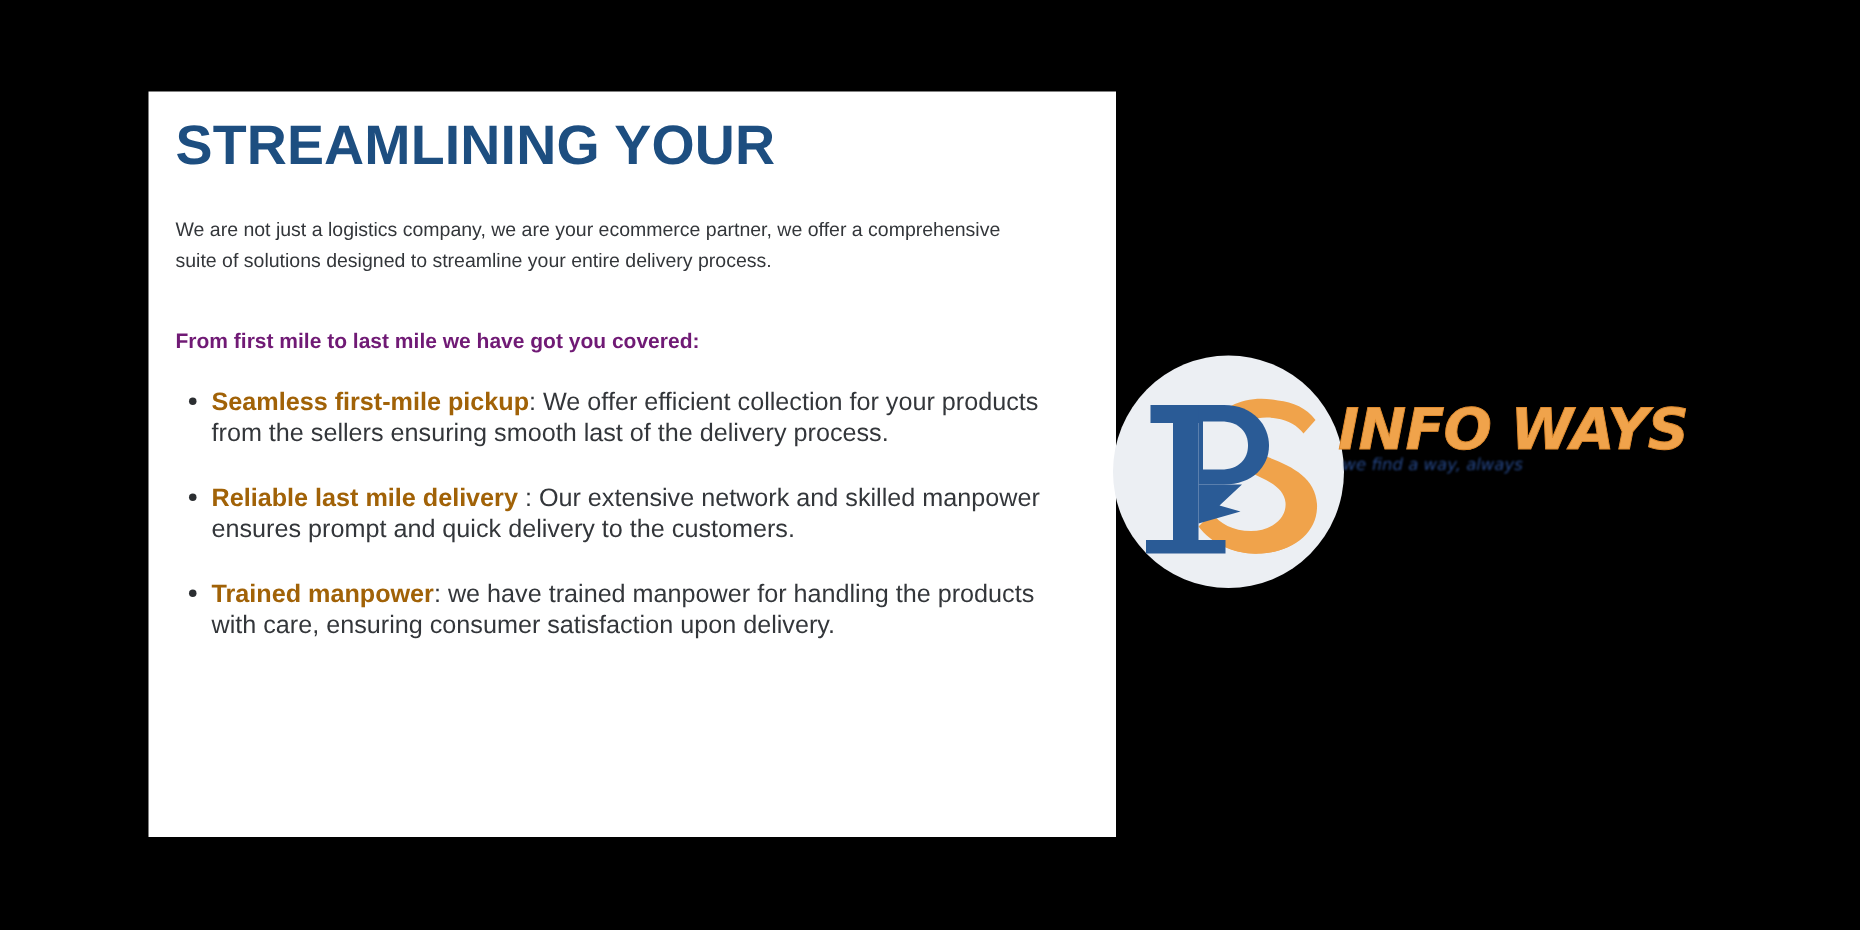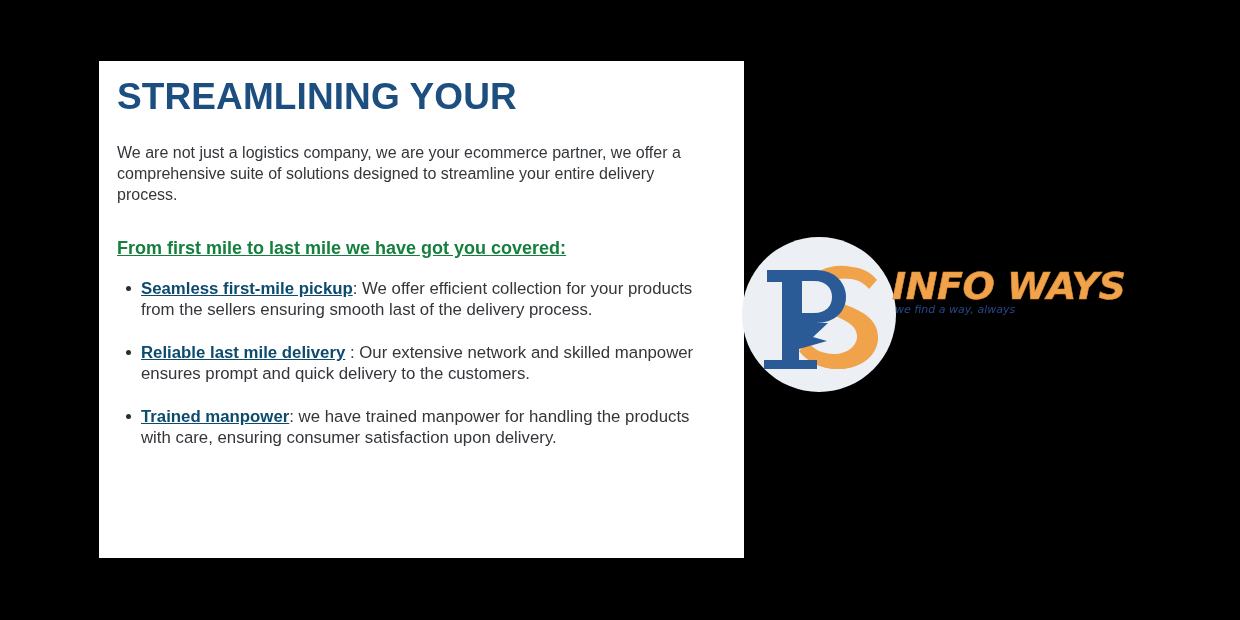--- a/index.html
+++ b/index.html
@@ -55,38 +55,37 @@
     padding: 0;
     white-space: nowrap;
   }
   .headline .line {
     display: block;
   }
 
   
   .intro {
     color: #33363a;
-    font-size: 16px;
+    font-size: 13px;
     line-height: 21px;
     margin: 0;
     padding: 0;
     width: 566px;
     margin-top: 22px;
   }
 
   
   .subhead {
-    color: #15803d;
-    font-size: 18px;
+    color: #701a75;
+    font-size: 14px;
     font-weight: bold;
     line-height: 22px;
     margin: 0;
     padding: 0;
     margin-top: 32px;
-    text-decoration: underline;
   }
 
   
   ul.features {
     list-style: none;
     margin: 0;
     padding: 0;
     margin-top: 19px;
   }
   ul.features li {
@@ -105,22 +104,21 @@
     position: absolute;
     left: 9px;
     top: 8px;
     width: 5px;
     height: 5px;
     border-radius: 50%;
     background: #2b2e31;
   }
   ul.features li .term {
     font-weight: bold;
-    color: #0c4a6e;
-    text-decoration: underline;
+    color: #a16207;
   }
 
   
   #logo {
     position: absolute;
     left: 742px;
     top: 237px;
     width: 340px;
     height: 158px;
   }

